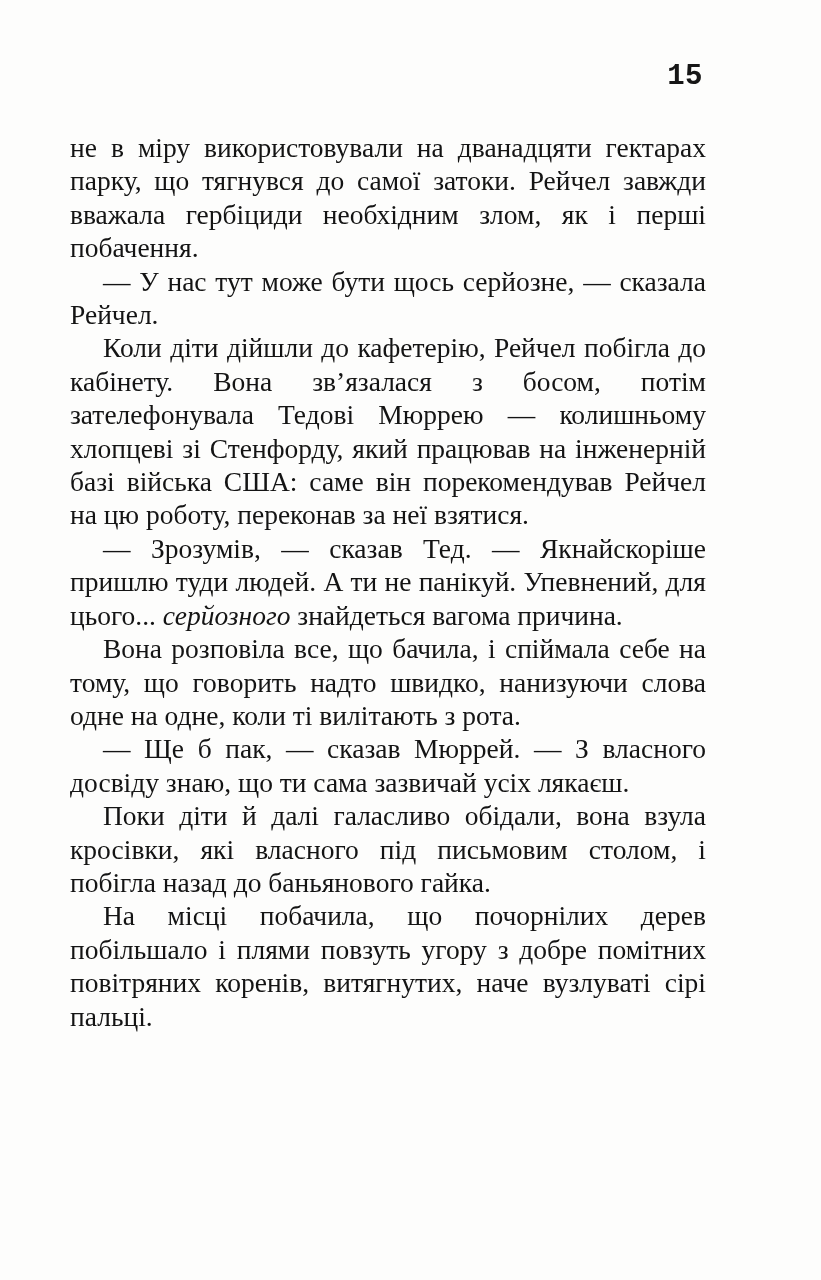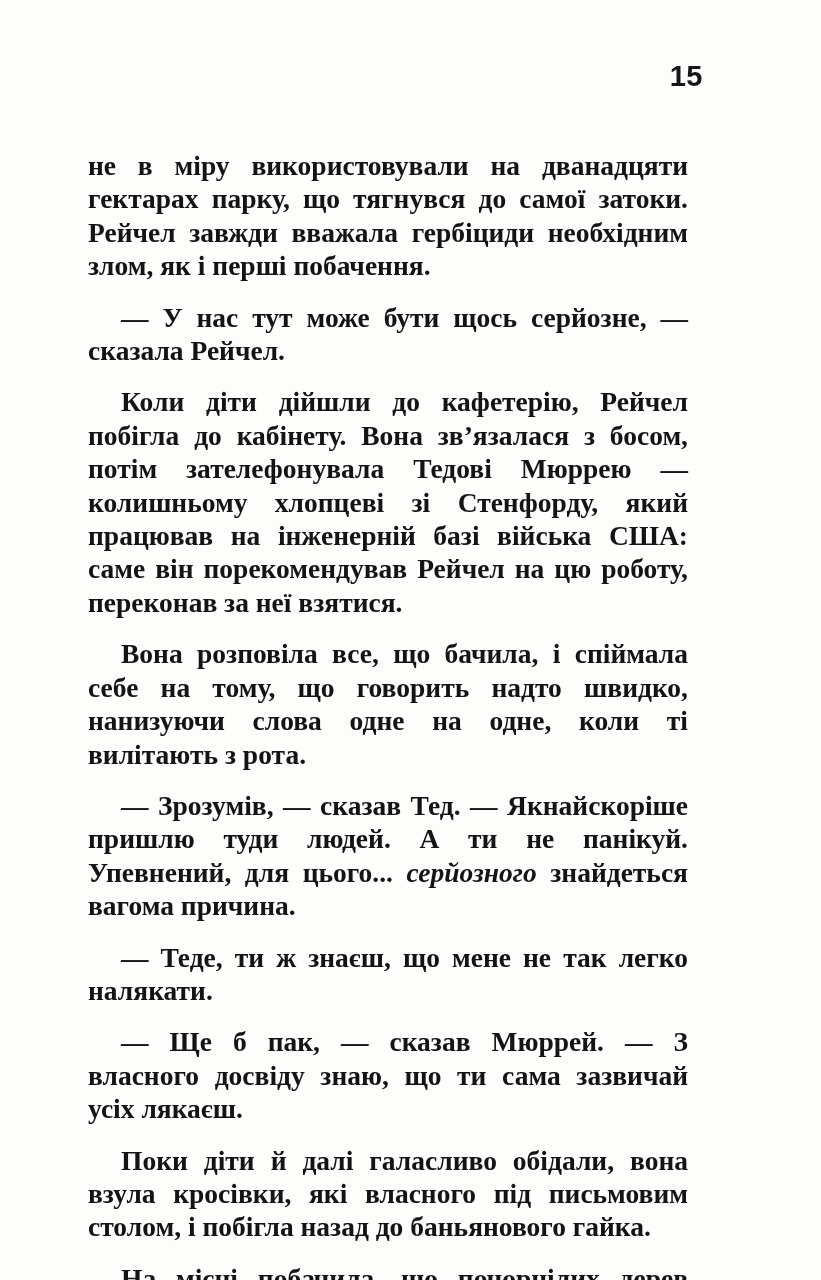--- a/index.html
+++ b/index.html
@@ -14,59 +14,57 @@
     margin: 0 auto;
     background: #fdfdfc;
     overflow: hidden;
     font-family: "Liberation Serif", "DejaVu Serif", serif;
     color: #141414;
   }
   .page-number {
     position: absolute;
     top: 62px;
     right: 118px;
-    font-family: Liberation Sans, sans-serif;
+    font-family: Liberation Mono, monospace;
     font-weight: bold;
     font-size: 29px;
     line-height: 1;
     letter-spacing: 0.5px;
     color: #161616;
   }
   .text-block {
     position: absolute;
     left: 70px;
     top: 131px;
     width: 636px;
     font-size: 27.5px;
     line-height: 33.4px;
     text-align: justify;
     text-justify: inter-word;
   }
   .text-block p {
-    margin: 18px;
+    margin: 0;
     padding: 0;
     text-indent: 33px;
-    font-weight: bold;
   }
   .text-block p.no-indent {
     text-indent: 0;
   }
   .text-block em {
     font-style: italic;
   }
 </style>
 </head>
 <body>
 
 <div class="page">
   <div class="page-number">15</div>
   <div class="text-block">
       <p class="no-indent"><span>не в міру використовували на дванадцяти гектарах парку, що тягнувся до самої затоки. Рейчел завжди вважала гербіциди необхідним злом, як і перші побачення.</span></p>
       <p><span>— У нас тут може бути щось серйозне, — сказала Рейчел.</span></p>
       <p><span>Коли діти дійшли до кафетерію, Рейчел побігла до кабінету. Вона зв’язалася з босом, потім зателефонувала Тедові Мюррею — колишньому хлопцеві зі Стенфорду, який працював на інженерній базі війська США: саме він порекомендував Рейчел на цю роботу, переконав за неї взятися.</span></p>
+      <p><span>— Зрозумів, — сказав Тед. — Якнайскоріше пришлю туди людей. А ти не панікуй. Упевнений, для цього... </span><em>серйозного</em><span> знайдеться вагома причина.</span></p>
       <p><span>Вона розповіла все, що бачила, і спіймала себе на тому, що говорить надто швидко, нанизуючи слова одне на одне, коли ті вилітають з рота.</span></p>
-      <p><span>— Зрозумів, — сказав Тед. — Якнайскоріше пришлю туди людей. А ти не панікуй. Упевнений, для цього... </span><em>серйозного</em><span> знайдеться вагома причина.</span></p>
-      <p><span>— Теде, ти ж знаєш, що мене не так легко налякати.</span></p>
       <p><span>— Ще б пак, — сказав Мюррей. — З власного досвіду знаю, що ти сама зазвичай усіх лякаєш.</span></p>
       <p><span>Поки діти й далі галасливо обідали, вона взула кросівки, які власного під письмовим столом, і побігла назад до баньянового гайка.</span></p>
       <p><span>На місці побачила, що почорнілих дерев побільшало і плями повзуть угору з добре помітних повітряних коренів, витягнутих, наче вузлуваті сірі пальці.</span></p>
     </div>
 </div>
 
 </body></html>

